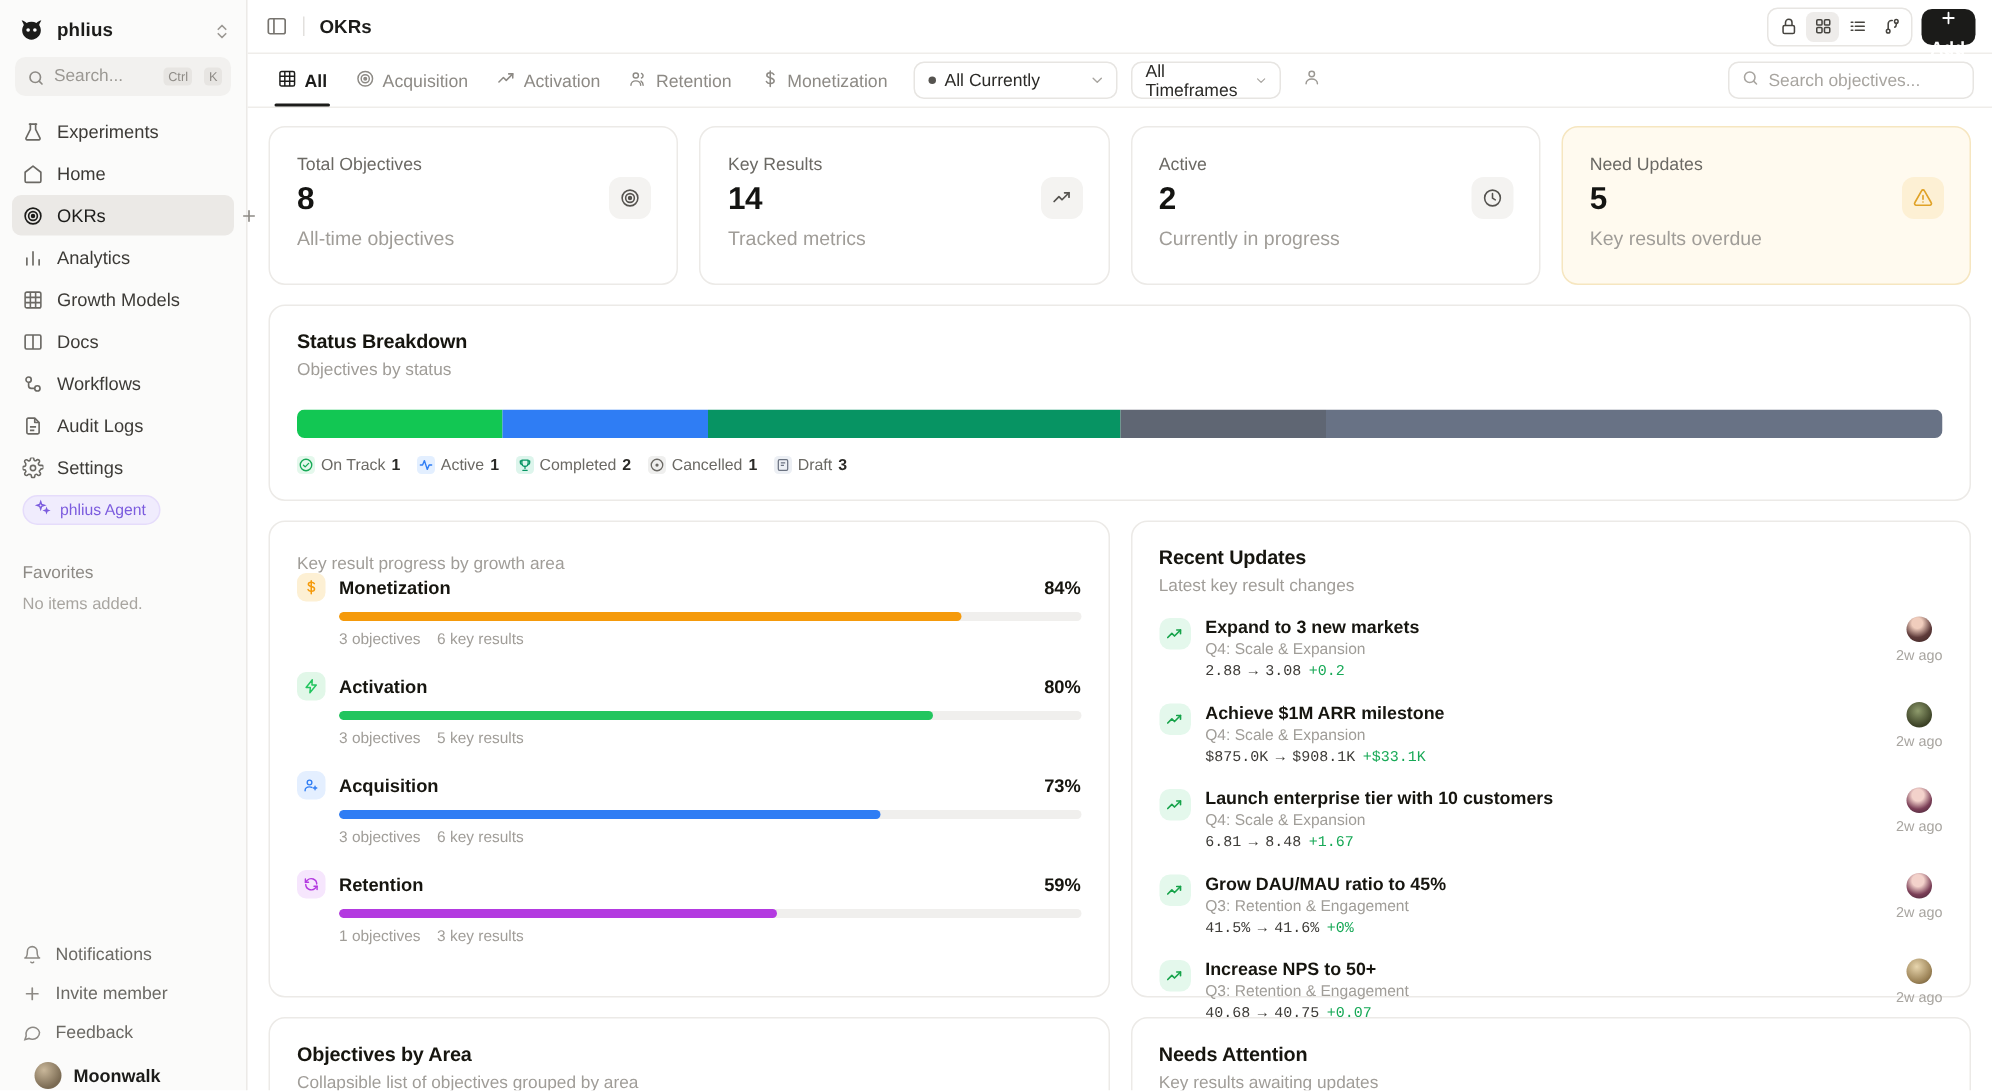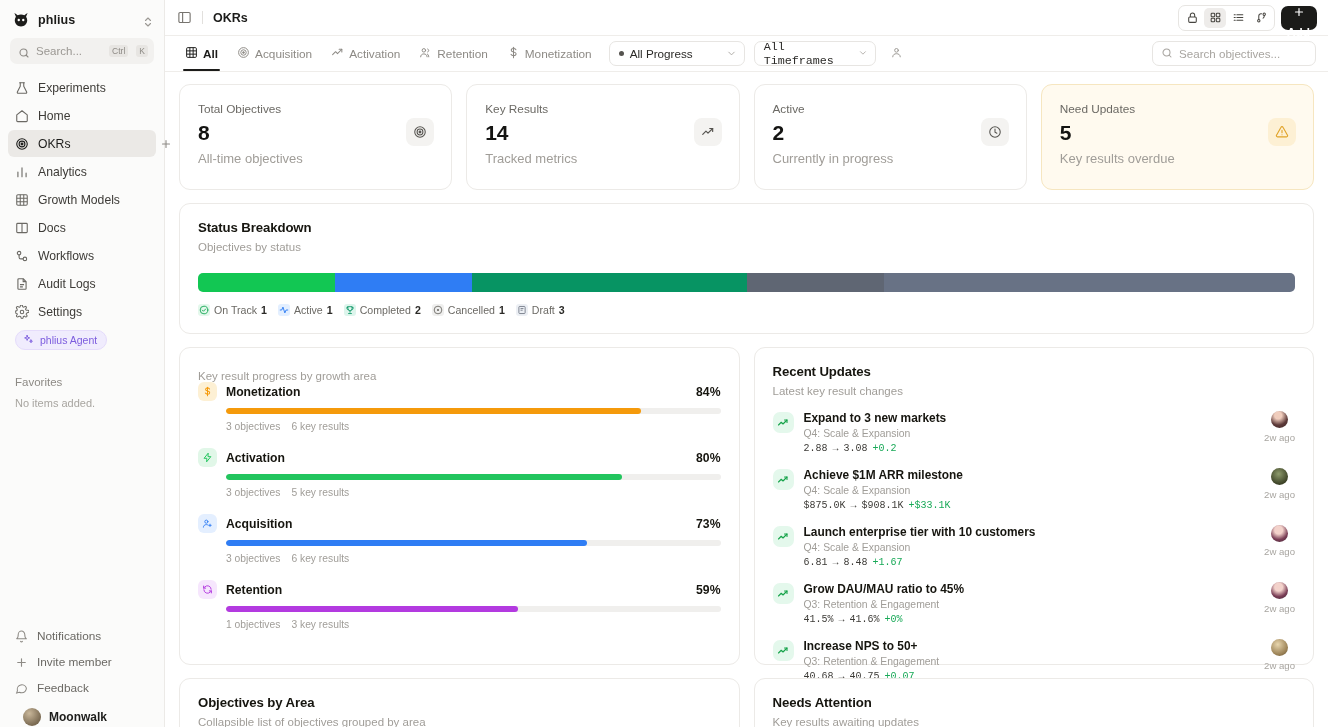--- a/index.html
+++ b/index.html
@@ -134,21 +134,21 @@
     height: 2px; background: #1c1c1a; border-radius: 1px;
   }
   .sel-box {
     height: 25px; border: 1px solid #e7e5e2; border-radius: 7px; background: #fff;
     display: flex; align-items: center; gap: 6px; padding: 0 7px 0 9px;
     font-size: 11.7px; color: #2b2a27; font-weight: 500; margin-left: 6px;
   }
   .sel-box .dot { width: 5px; height: 5px; border-radius: 50%; background: #55534f; }
   .sel-box .chev { width: 11px; height: 11px; color: #a8a5a0; margin-left: auto; }
   .sel-statuses { width: 136px; }
-  .sel-time { width: 122px; font-family: Liberation Mono, monospace; }
+  .sel-time { width: 100px; }
   .person-btn {
     width: 24px; height: 24px; border-radius: 6px; margin-left: 6px;
     display: flex; align-items: center; justify-content: center; color: #9b9893;
   }
   .person-btn svg { width: 13px; height: 13px; }
   .fb-search {
     margin-left: auto; width: 164px; height: 25px;
     border: 1px solid #e7e5e2; border-radius: 7px; background: #fff;
     display: flex; align-items: center; gap: 6px; padding: 0 8px;
   }
@@ -479,21 +479,21 @@
       <div class="tab">
         <span><svg viewBox="0 0 24 24" fill="none" stroke="currentColor" stroke-width="1.9" stroke-linecap="round">
               <path d="M12 2.5v19"></path>
               <path d="M16.5 6.8c-.8-1.4-2.5-2.2-4.5-2.2-2.5 0-4.2 1.2-4.2 3.1 0 4.6 9 2 9 6.8 0 2-1.9 3.3-4.6 3.3-2.3 0-4.1-.9-4.9-2.4"></path>
             </svg></span>
         <span>Monetization</span>
       </div>
 
       <div class="sel-box sel-statuses">
         <span class="dot"></span>
-        <span>All Progress</span>
+        <span>All Currently</span>
         <span class="chev"><svg viewBox="0 0 24 24" fill="none" stroke="currentColor" stroke-width="2" stroke-linecap="round" stroke-linejoin="round">
               <path d="M6 9l6 6 6-6"></path>
             </svg></span>
       </div>
       <div class="sel-box sel-time">
         <span>All Timeframes</span>
         <span class="chev"><svg viewBox="0 0 24 24" fill="none" stroke="currentColor" stroke-width="2" stroke-linecap="round" stroke-linejoin="round">
               <path d="M6 9l6 6 6-6"></path>
             </svg></span>
       </div>

